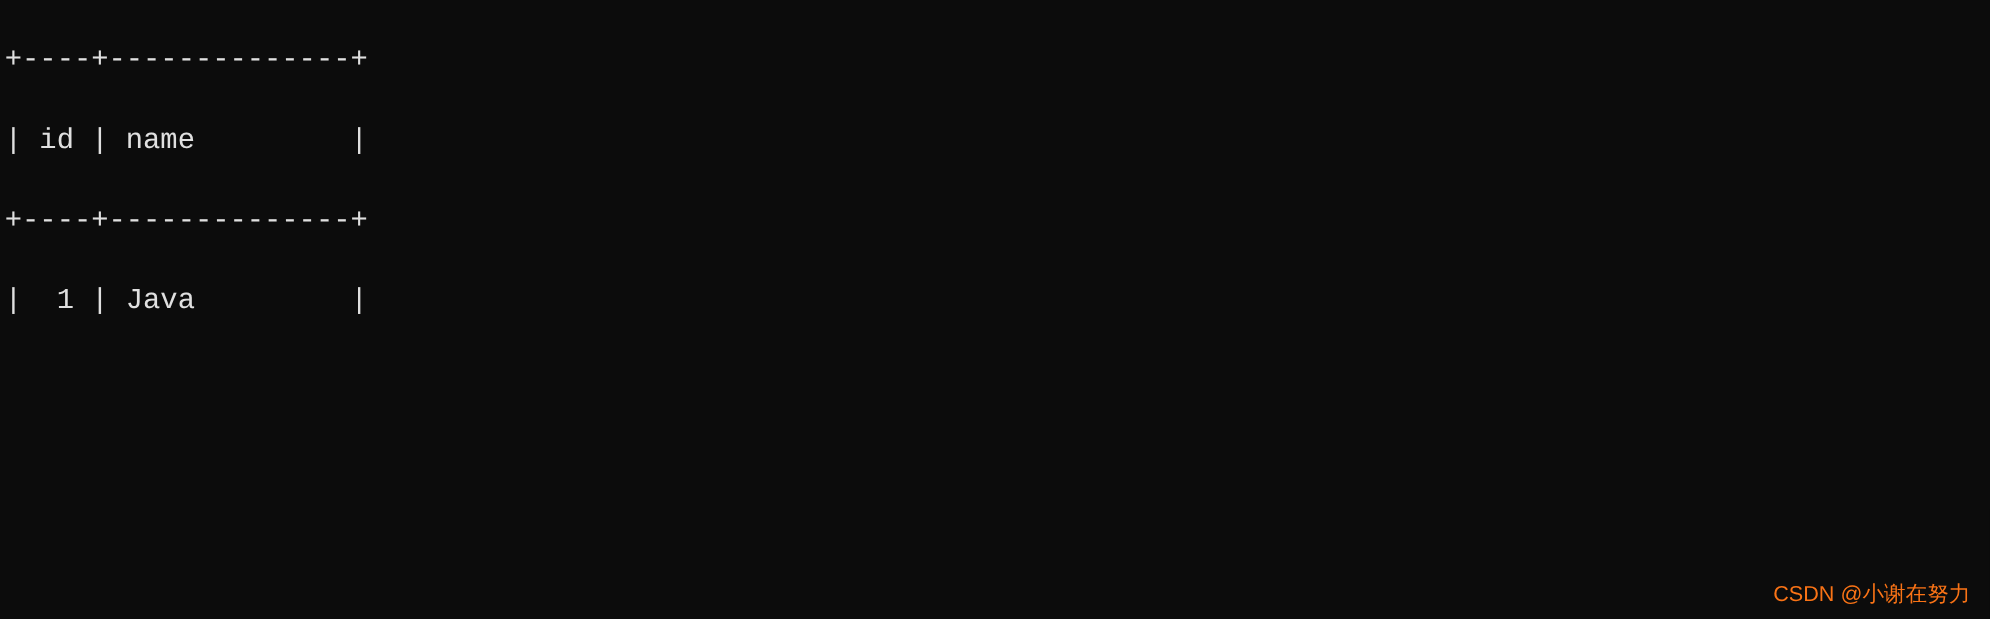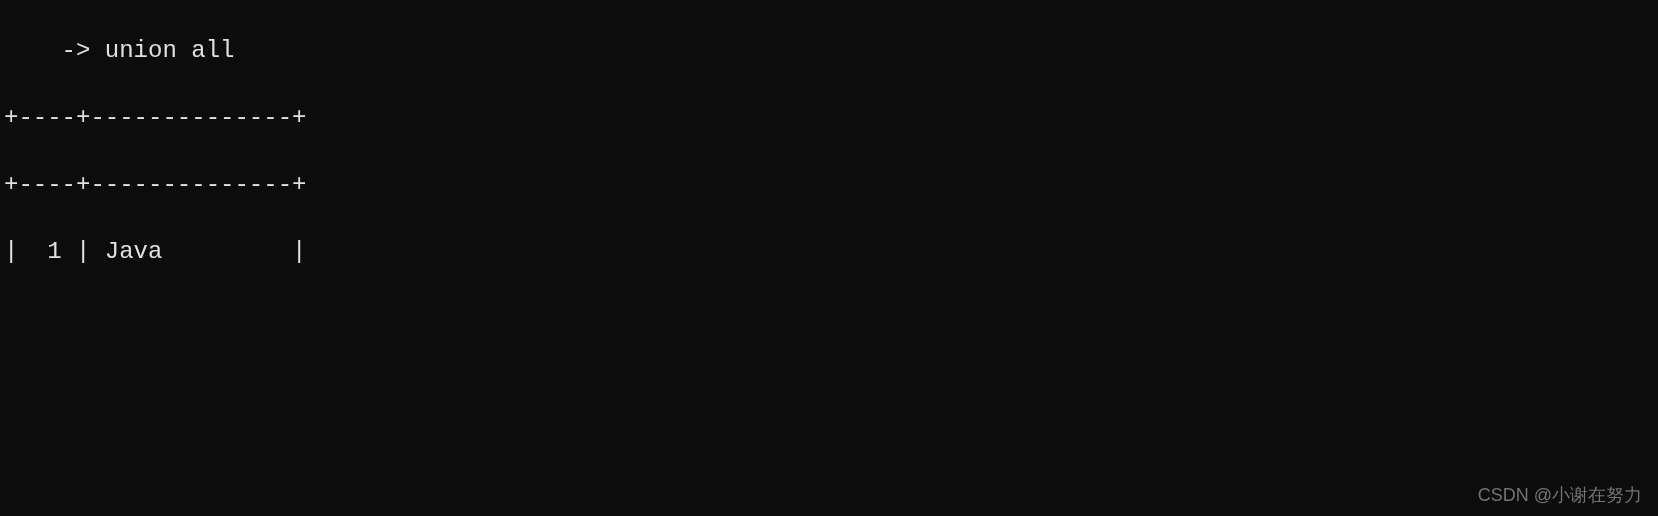--- a/index.html
+++ b/index.html
@@ -20,34 +20,34 @@
       overflow: hidden;
     }
     .terminal {
       white-space: pre;
       padding: 0 4px;
     }
     .watermark {
       position: absolute;
       bottom: 8px;
       right: 16px;
-      color: #737373;
+      color: #f97316;
       font-size: 18px;
       font-family: sans-serif;
     }
     .line {
       display: block;
     }
   </style>
 </head>
 <body>
 
 <div class="terminal">
-<span class="line">    -&gt; union all</span>
 <span class="line">+----+--------------+</span>
+<span class="line">| id | name         |</span>
 <span class="line">+----+--------------+</span>
 <span class="line">|  1 | Java         |</span>
 
 
 
 
 
 </div>
 
 <div class="watermark">CSDN @小谢在努力</div>

